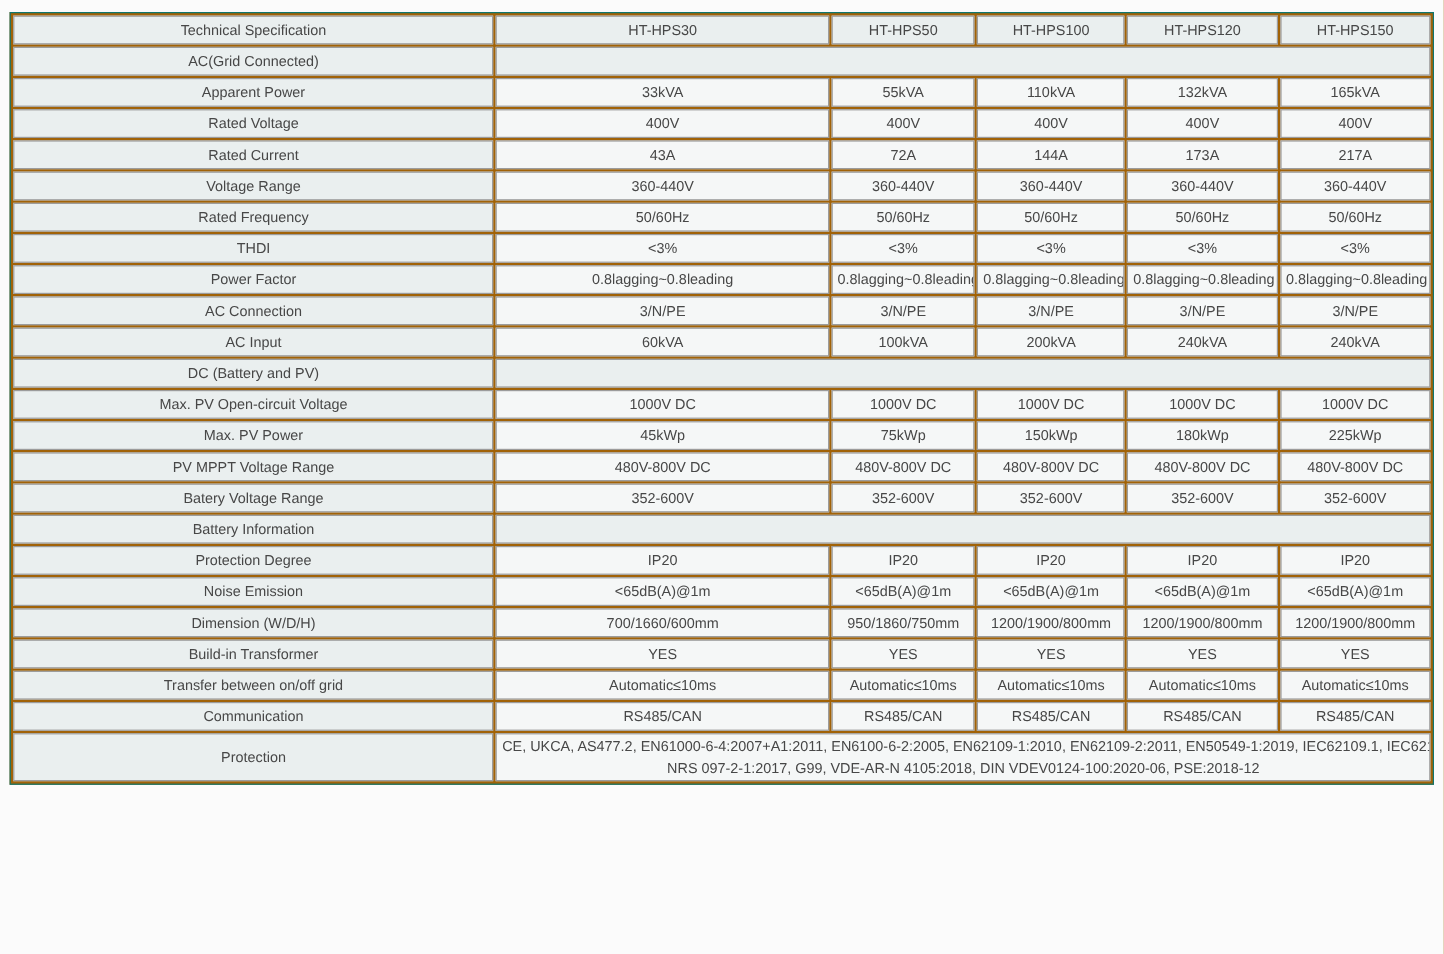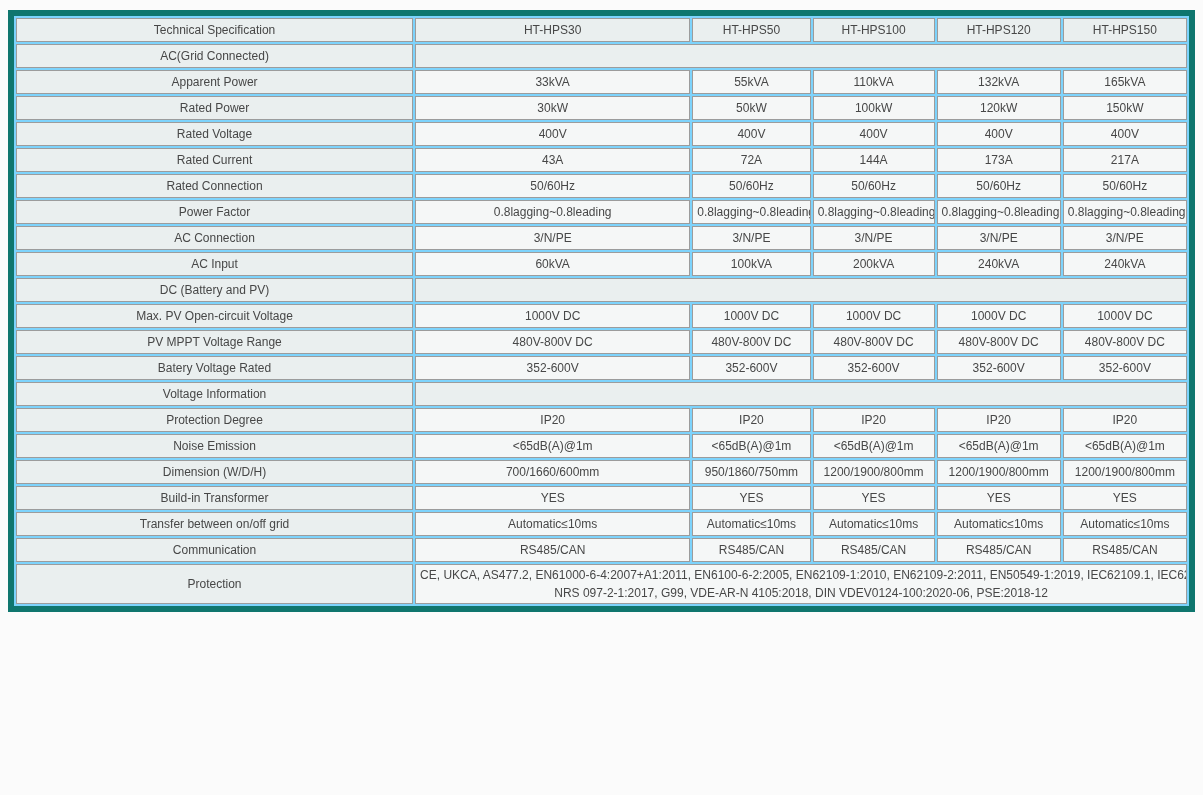--- a/index.html
+++ b/index.html
@@ -12,22 +12,22 @@
     width: 1203px;
     height: 795px;
     box-sizing: border-box;
     padding: 10px 8px 15px 8px;
     background: #fbfbfb;
   }
   table.spec-table {
     width: 100%;
     border-collapse: separate;
     border-spacing: 2px;
-    background: #7dd3fc;
-    border: 6px solid #0f766e;
+    background: #a16207;
+    border: 1px solid #0f766e;
     table-layout: fixed;
   }
   table.spec-table th,
   table.spec-table td {
     border: 1px solid #9c9c9c;
     font-size: 12px;
     font-weight: normal;
     color: #474747;
     text-align: center;
     vertical-align: middle;
@@ -72,50 +72,58 @@
         </tr>
         <tr>
           <td class="cell-label">Apparent Power</td>
           <td class="cell-value">33kVA</td>
           <td class="cell-value">55kVA</td>
           <td class="cell-value">110kVA</td>
           <td class="cell-value">132kVA</td>
           <td class="cell-value">165kVA</td>
         </tr>
         <tr>
-          <td class="cell-label">Rated Power</td>
-          <td class="cell-value">30kW</td>
-          <td class="cell-value">50kW</td>
-          <td class="cell-value">100kW</td>
-          <td class="cell-value">120kW</td>
-          <td class="cell-value">150kW</td>
-        </tr>
-        <tr>
           <td class="cell-label">Rated Voltage</td>
           <td class="cell-value">400V</td>
           <td class="cell-value">400V</td>
           <td class="cell-value">400V</td>
           <td class="cell-value">400V</td>
           <td class="cell-value">400V</td>
         </tr>
         <tr>
           <td class="cell-label">Rated Current</td>
           <td class="cell-value">43A</td>
           <td class="cell-value">72A</td>
           <td class="cell-value">144A</td>
           <td class="cell-value">173A</td>
           <td class="cell-value">217A</td>
         </tr>
         <tr>
-          <td class="cell-label">Rated Connection</td>
-          <td class="cell-value">50/60Hz</td>
-          <td class="cell-value">50/60Hz</td>
-          <td class="cell-value">50/60Hz</td>
-          <td class="cell-value">50/60Hz</td>
-          <td class="cell-value">50/60Hz</td>
+          <td class="cell-label">Voltage Range</td>
+          <td class="cell-value">360-440V</td>
+          <td class="cell-value">360-440V</td>
+          <td class="cell-value">360-440V</td>
+          <td class="cell-value">360-440V</td>
+          <td class="cell-value">360-440V</td>
+        </tr>
+        <tr>
+          <td class="cell-label">Rated Frequency</td>
+          <td class="cell-value">50/60Hz</td>
+          <td class="cell-value">50/60Hz</td>
+          <td class="cell-value">50/60Hz</td>
+          <td class="cell-value">50/60Hz</td>
+          <td class="cell-value">50/60Hz</td>
+        </tr>
+        <tr>
+          <td class="cell-label">THDI</td>
+          <td class="cell-value">&lt;3%</td>
+          <td class="cell-value">&lt;3%</td>
+          <td class="cell-value">&lt;3%</td>
+          <td class="cell-value">&lt;3%</td>
+          <td class="cell-value">&lt;3%</td>
         </tr>
         <tr>
           <td class="cell-label">Power Factor</td>
           <td class="cell-value">0.8lagging~0.8leading</td>
           <td class="cell-value">0.8lagging~0.8leading</td>
           <td class="cell-value">0.8lagging~0.8leading</td>
           <td class="cell-value">0.8lagging~0.8leading</td>
           <td class="cell-value">0.8lagging~0.8leading</td>
         </tr>
         <tr>
@@ -140,37 +148,45 @@
         </tr>
         <tr>
           <td class="cell-label">Max. PV Open-circuit Voltage</td>
           <td class="cell-value">1000V DC</td>
           <td class="cell-value">1000V DC</td>
           <td class="cell-value">1000V DC</td>
           <td class="cell-value">1000V DC</td>
           <td class="cell-value">1000V DC</td>
         </tr>
         <tr>
+          <td class="cell-label">Max. PV Power</td>
+          <td class="cell-value">45kWp</td>
+          <td class="cell-value">75kWp</td>
+          <td class="cell-value">150kWp</td>
+          <td class="cell-value">180kWp</td>
+          <td class="cell-value">225kWp</td>
+        </tr>
+        <tr>
           <td class="cell-label">PV MPPT Voltage Range</td>
           <td class="cell-value">480V-800V DC</td>
           <td class="cell-value">480V-800V DC</td>
           <td class="cell-value">480V-800V DC</td>
           <td class="cell-value">480V-800V DC</td>
           <td class="cell-value">480V-800V DC</td>
         </tr>
         <tr>
-          <td class="cell-label">Batery Voltage Rated</td>
-          <td class="cell-value">352-600V</td>
-          <td class="cell-value">352-600V</td>
-          <td class="cell-value">352-600V</td>
-          <td class="cell-value">352-600V</td>
-          <td class="cell-value">352-600V</td>
-        </tr>
-        <tr>
-          <td class="cell-label">Voltage Information</td>
+          <td class="cell-label">Batery Voltage Range</td>
+          <td class="cell-value">352-600V</td>
+          <td class="cell-value">352-600V</td>
+          <td class="cell-value">352-600V</td>
+          <td class="cell-value">352-600V</td>
+          <td class="cell-value">352-600V</td>
+        </tr>
+        <tr>
+          <td class="cell-label">Battery Information</td>
           <td colspan="5" class="cell-label"></td>
         </tr>
         <tr>
           <td class="cell-label">Protection Degree</td>
           <td class="cell-value">IP20</td>
           <td class="cell-value">IP20</td>
           <td class="cell-value">IP20</td>
           <td class="cell-value">IP20</td>
           <td class="cell-value">IP20</td>
         </tr>

